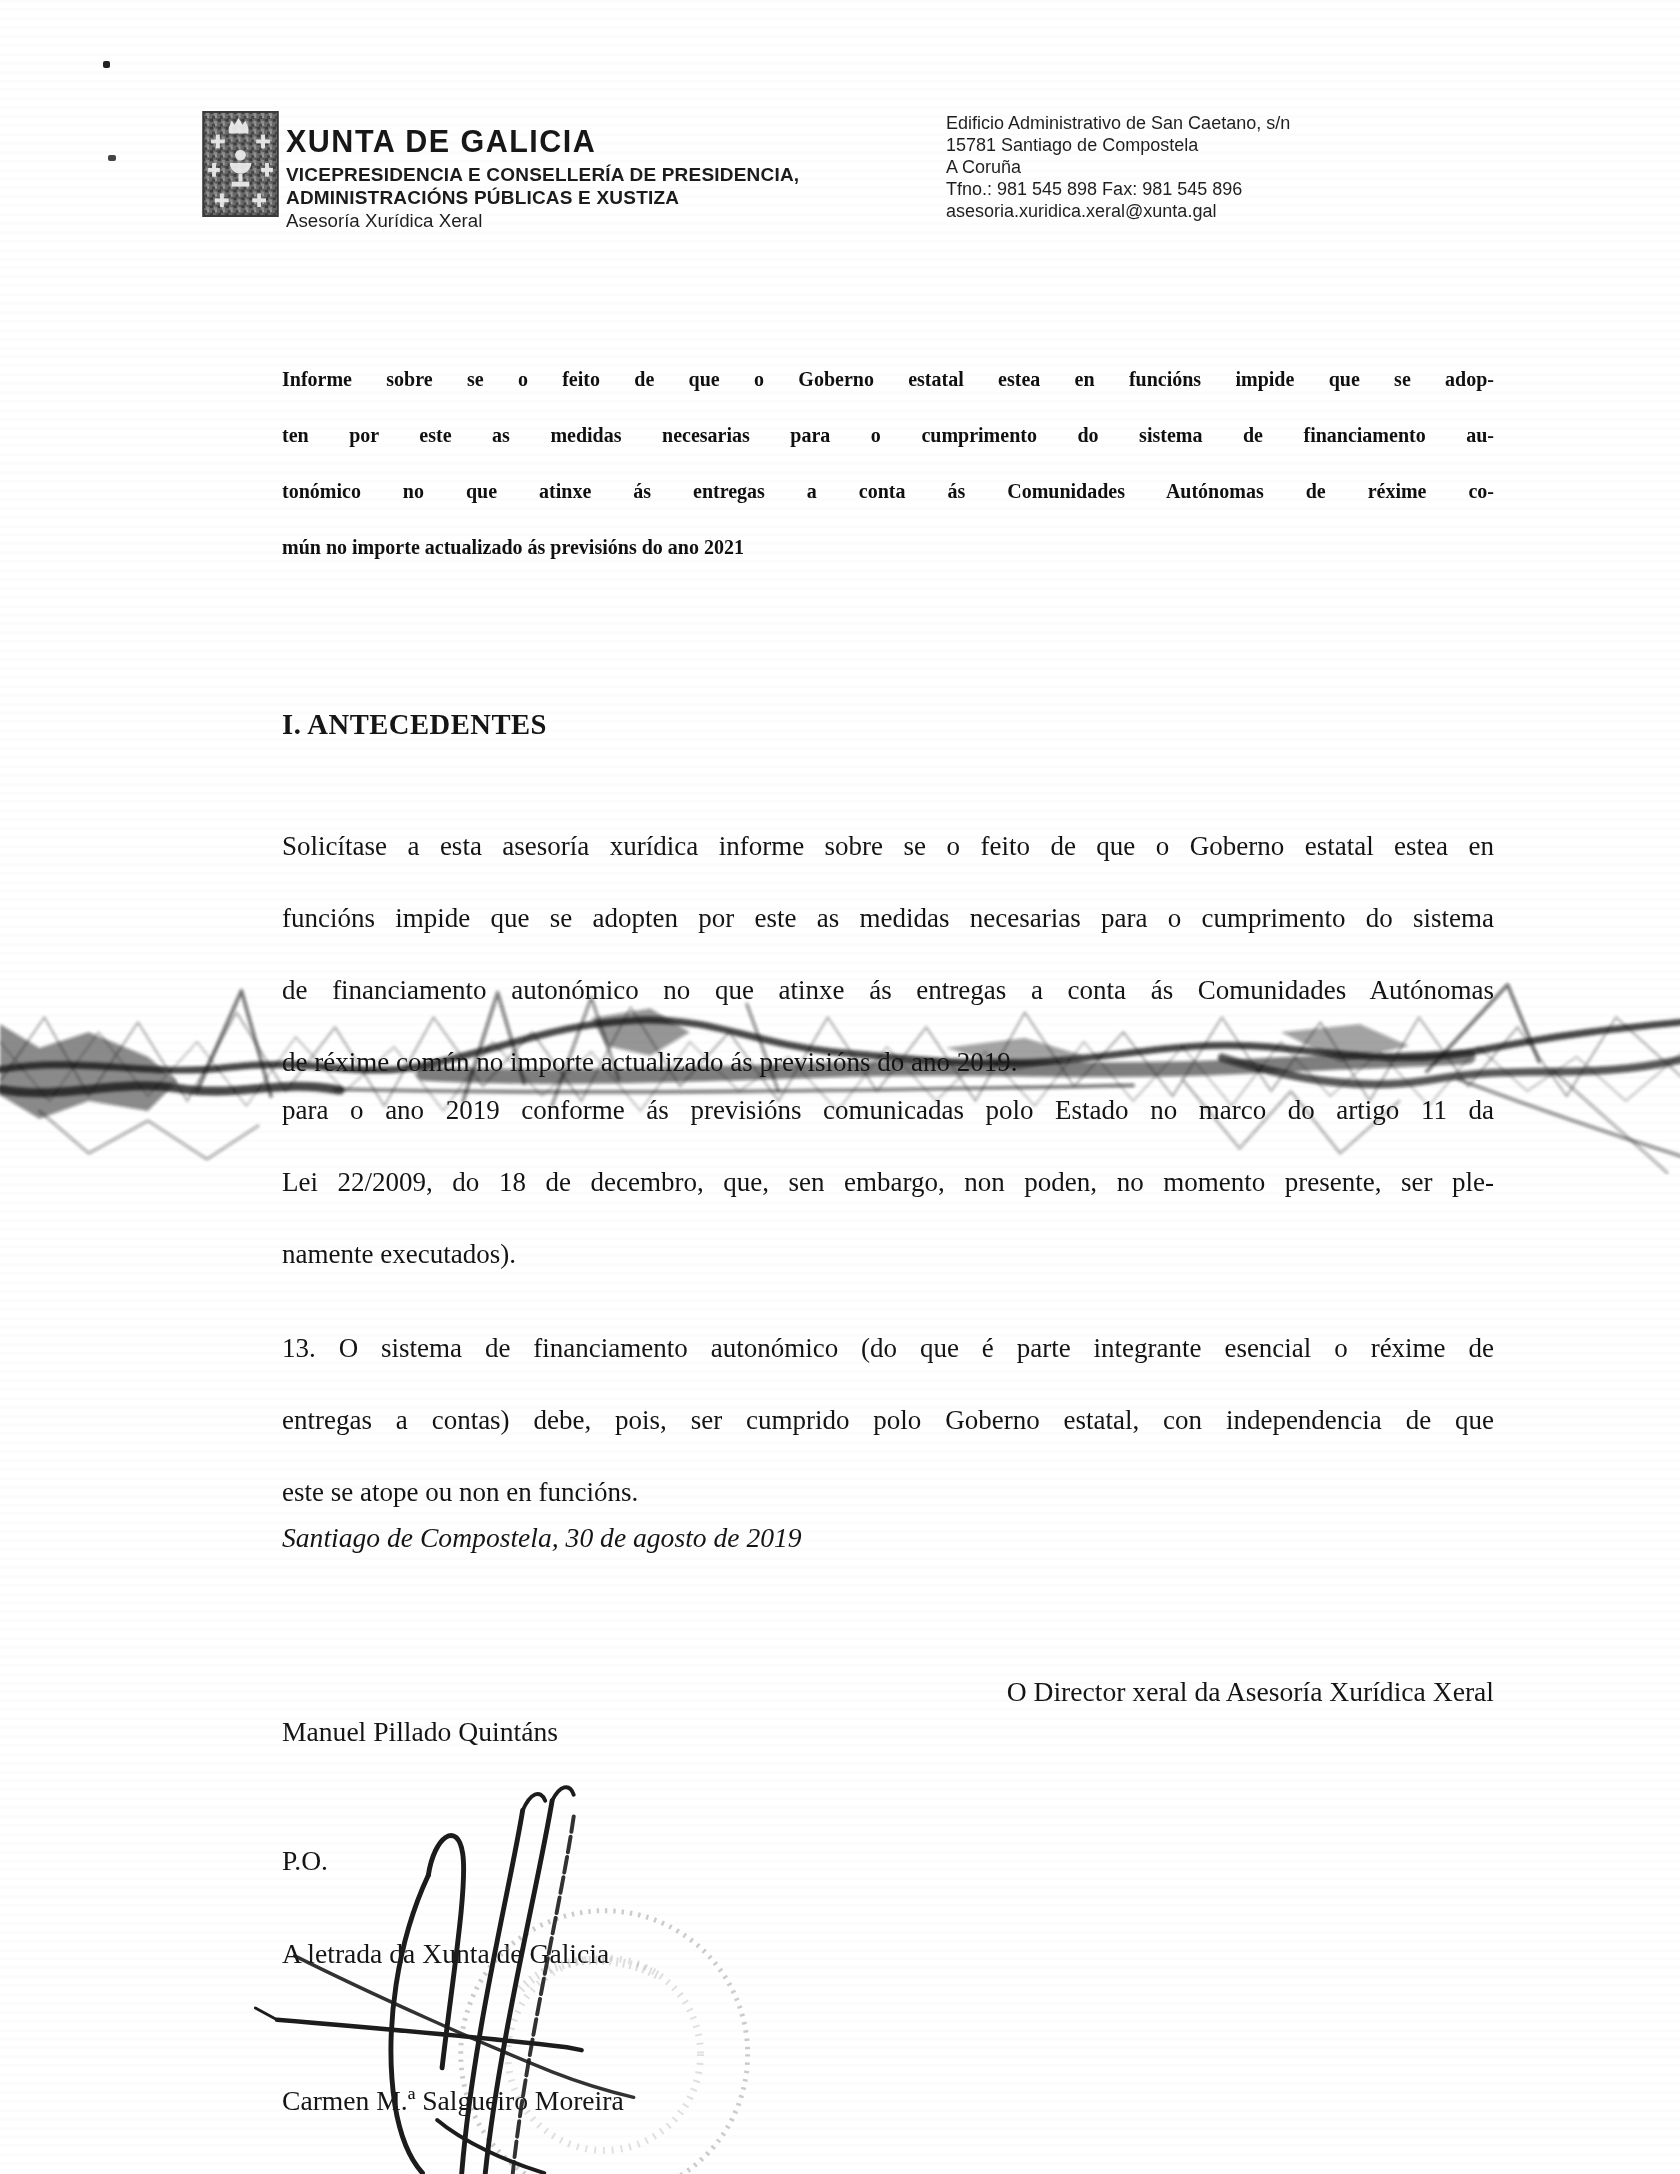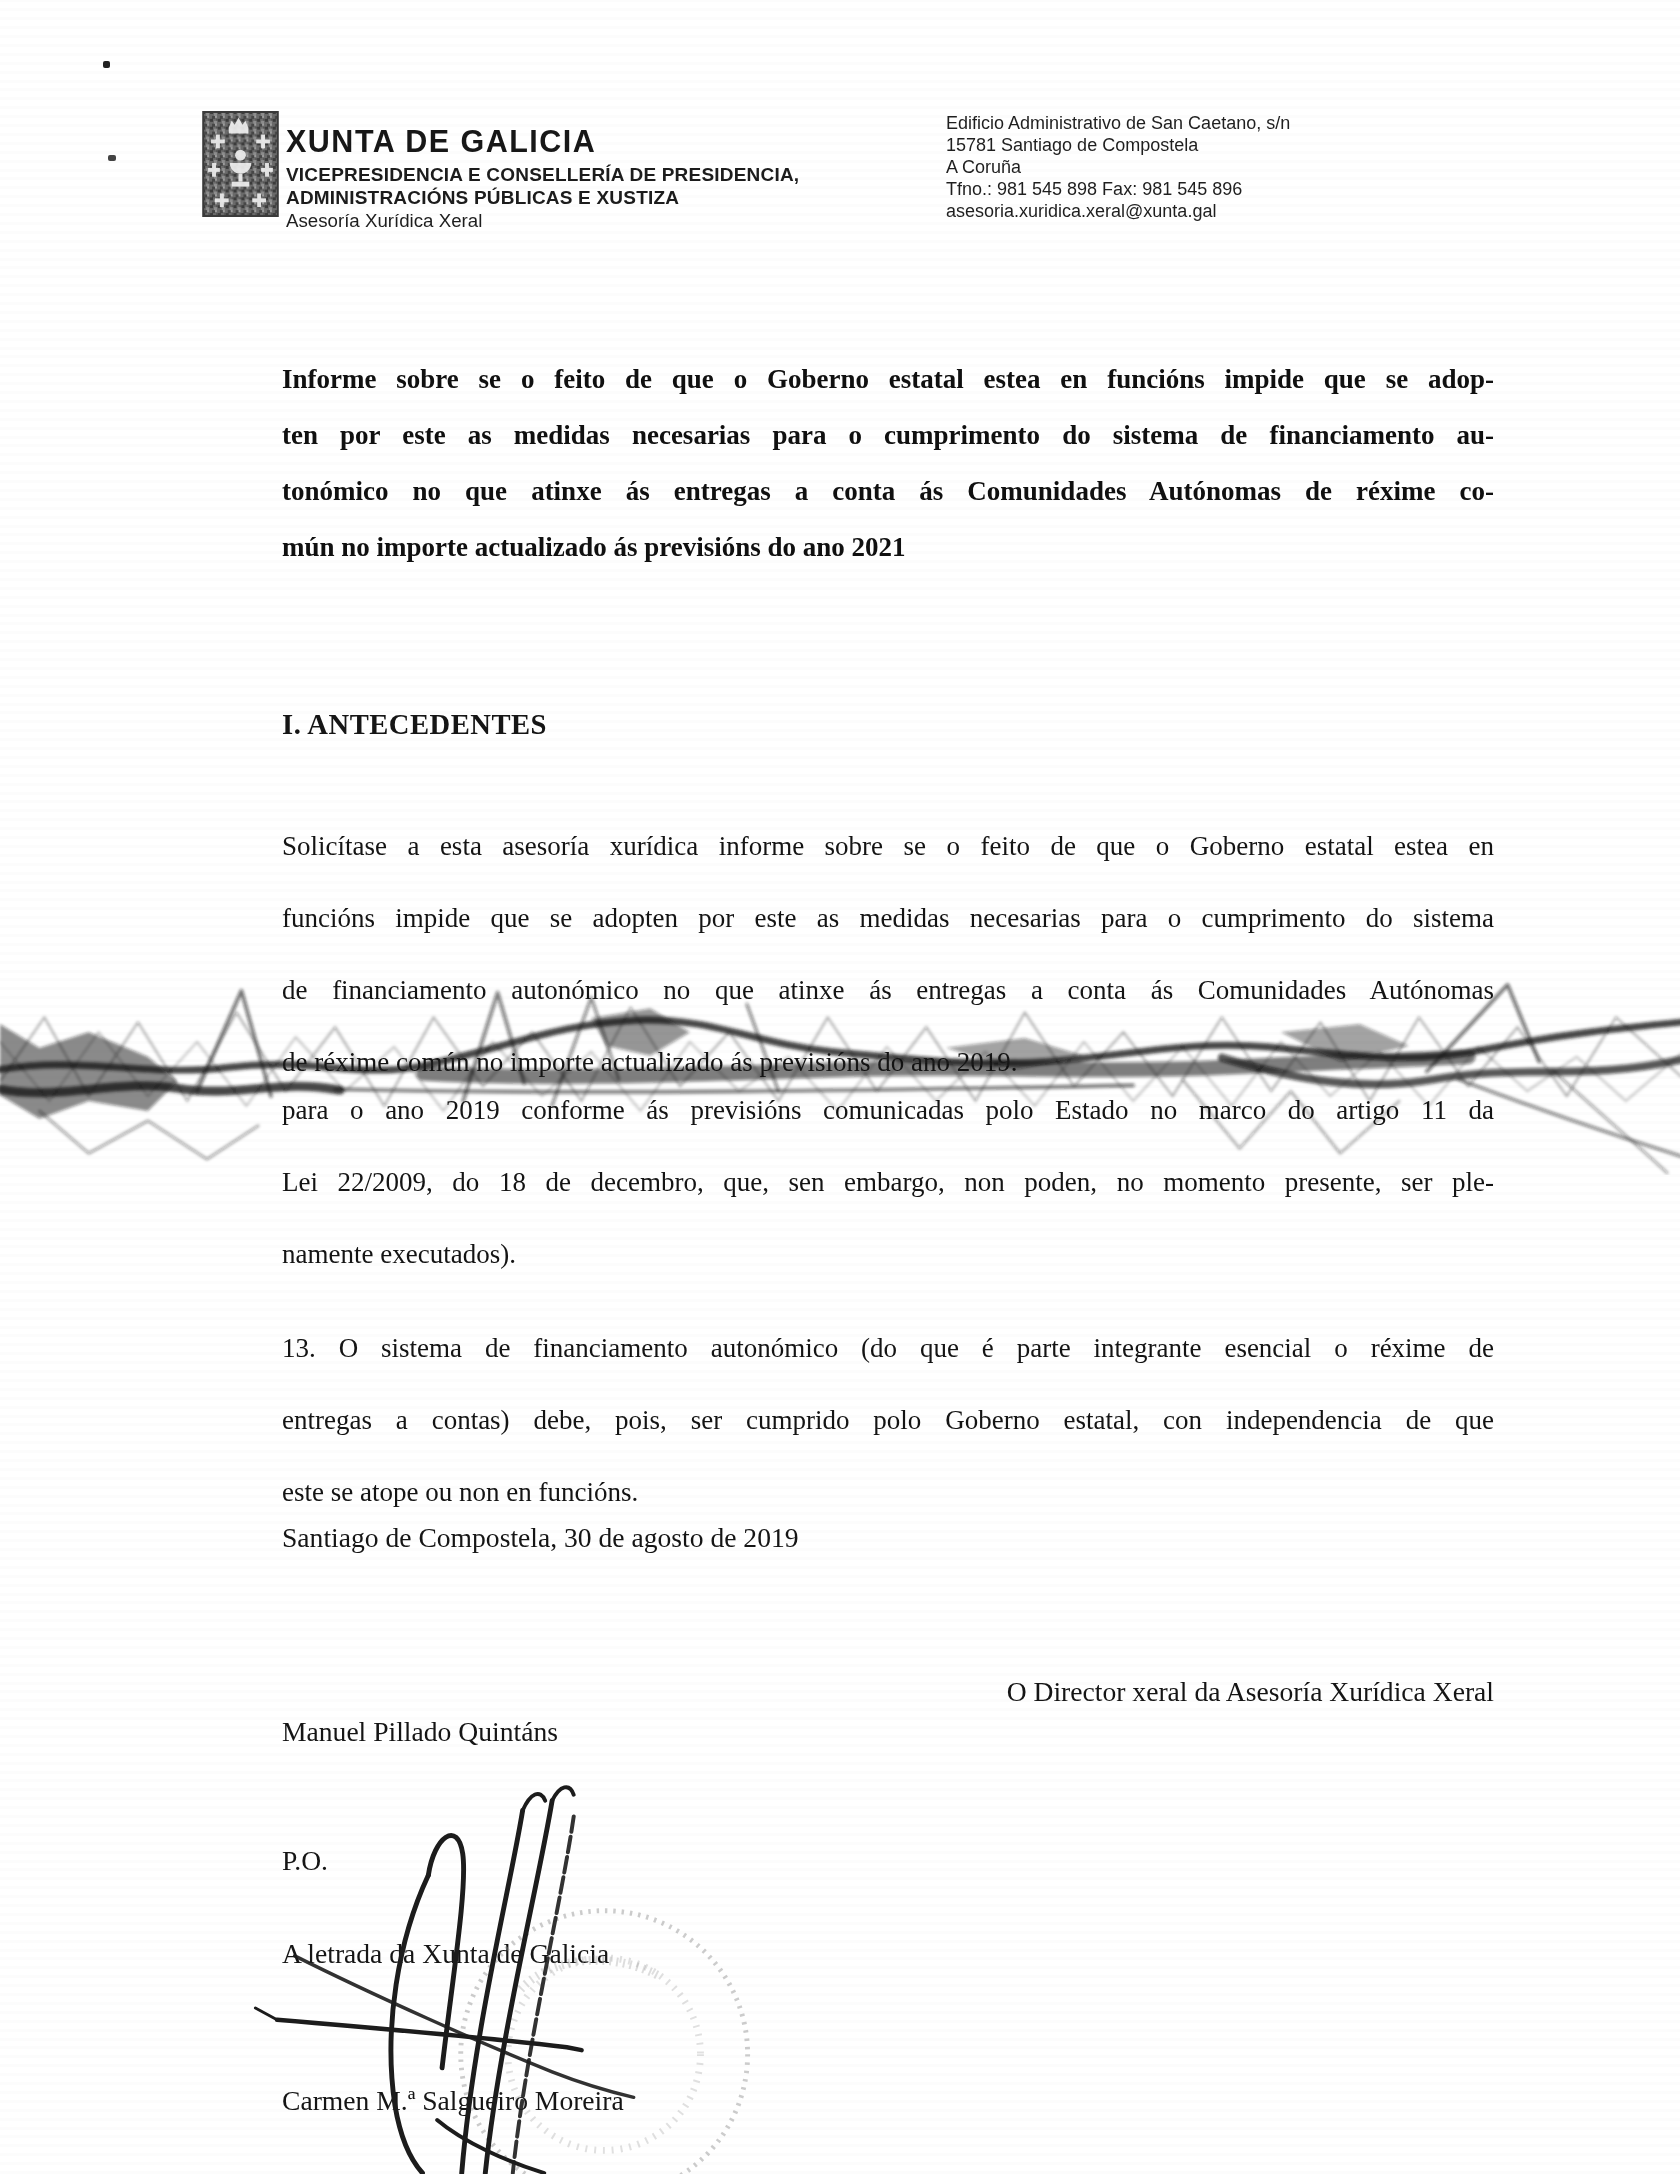--- a/index.html
+++ b/index.html
@@ -37,28 +37,28 @@
   .contact {
     position:absolute; left:946px; top:112px; width:463px;
     font-family:"Liberation Sans","DejaVu Sans",sans-serif;
     font-size:18px; line-height:22px; color:#1f1f1f;
   }
 
   
   .block { position:absolute; left:282px; width:1212px; z-index:2; }
   .jst .tline { text-align:justify; text-align-last:justify; }
   .jst .tline:last-child { text-align-last:left; }
-  .doc-title { top:351px; font-weight:bold; font-size:27px; line-height:56px; color:#101010; }
+  .doc-title { top:351px; font-weight:bold; font-size:20px; line-height:56px; color:#101010; }
   .heading   { top:709px; font-weight:bold; font-size:28.6px; letter-spacing:0.5px; }
   .para      { font-size:27px; line-height:72px; color:#141414; }
   .p1 { top:810px; }
   .p2 { top:1074px; }
   .p3 { top:1312px; }
   .single { font-size:27.6px; }
-  .date-line   { top:1522px; }
+  .date-line   { top:1522px;font-style:italic; }
   .signer-title{ top:1676px;text-align:right; }
   .signer-name { top:1716px; }
   .po          { top:1845px; }
   .delegate-title { top:1938px; z-index:2; }
   .delegate-name  { top:2085px; z-index:2; }
 
   
   .crease { position:absolute; left:0; top:963px; width:1681px; height:212px; z-index:6; pointer-events:none; }
   .signature { position:absolute; left:225px; top:1781px; width:611px; height:393px; z-index:5; pointer-events:none; }
 </style>

